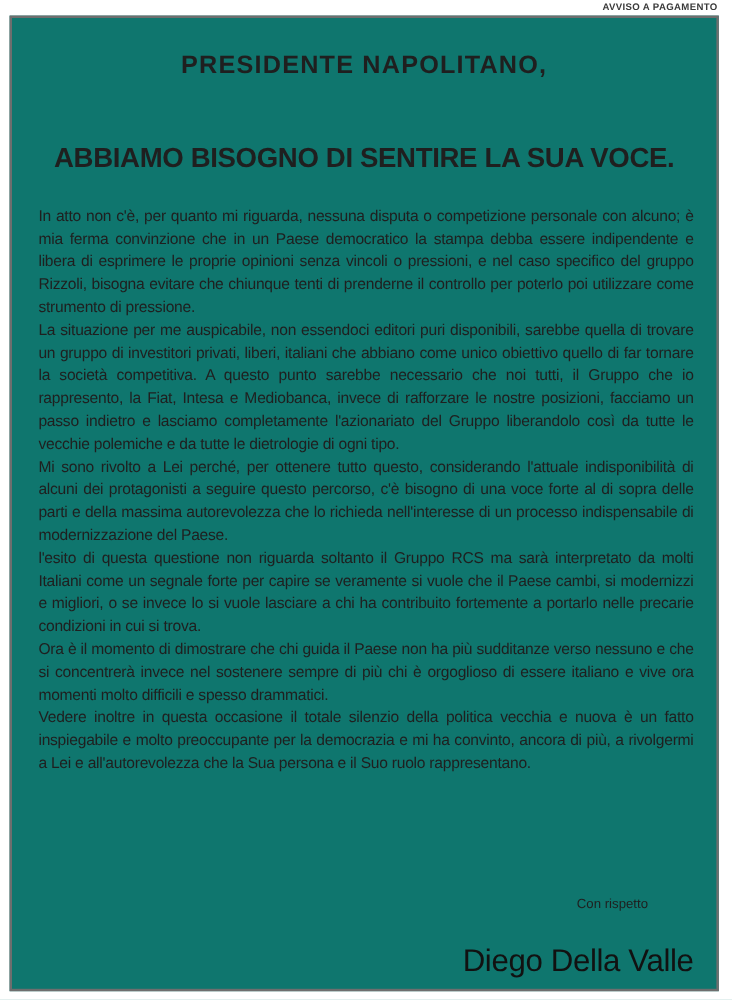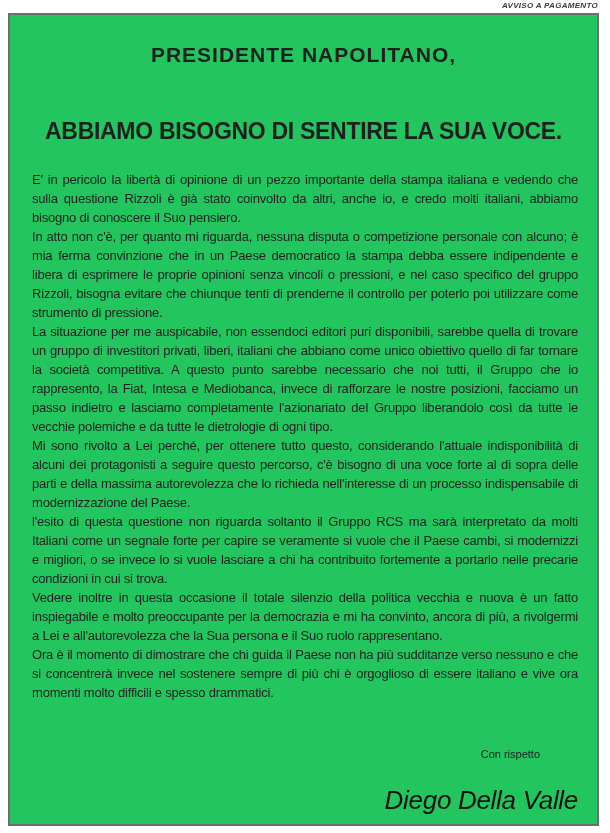--- a/index.html
+++ b/index.html
@@ -16,31 +16,30 @@
     overflow: hidden;
   }
   .corner-label {
     position: absolute;
     top: 1px;
     right: 12px;
     font-size: 8px;
     font-weight: 700;
     letter-spacing: 0.3px;
     color: #3a3a3a;
-    font-style: italic;
   }
   .frame {
     position: absolute;
     left: 8px;
     top: 13px;
     width: 591px;
     height: 813px;
     border: 2px solid #6e6e6e;
     box-sizing: border-box;
-    background: #22c55e;
+    background: #0f766e;
   }
   .headline-recipient {
     margin: 28px 0 0 0;
     text-align: center;
     font-size: 21px;
     font-weight: 700;
     letter-spacing: 1px;
     color: #1f1f1f;
   }
   .headline-message {
@@ -73,44 +72,42 @@
   }
   .signature {
     position: absolute;
     right: 19px;
     bottom: 8px;
     font-size: 26px;
     font-weight: 400;
     letter-spacing: -0.3px;
     color: #111111;
     white-space: nowrap;
-    font-style: italic;
   }
 </style>
 </head>
 <body>
 
 <div class="page">
 
   <div class="corner-label">AVVISO A PAGAMENTO</div>
 
   <div class="frame">
 
     <h1 class="headline-recipient">PRESIDENTE NAPOLITANO,</h1>
 
     <h2 class="headline-message">ABBIAMO BISOGNO DI SENTIRE LA SUA VOCE.</h2>
 
     <div class="letter-body">
-      <p>E' in pericolo la libertà di opinione di un pezzo importante della stampa italiana e vedendo che sulla questione Rizzoli è già stato coinvolto da altri, anche io, e credo molti italiani, abbiamo bisogno di conoscere il Suo pensiero.</p>
       <p>In atto non c'è, per quanto mi riguarda, nessuna disputa o competizione personale con alcuno; è mia ferma convinzione che in un Paese democratico la stampa debba essere indipendente e libera di esprimere le proprie opinioni senza vincoli o pressioni, e nel caso specifico del gruppo Rizzoli, bisogna evitare che chiunque tenti di prenderne il controllo per poterlo poi utilizzare come strumento di pressione.</p>
       <p>La situazione per me auspicabile, non essendoci editori puri disponibili, sarebbe quella di trovare un gruppo di investitori privati, liberi, italiani che abbiano come unico obiettivo quello di far tornare la società competitiva. A questo punto sarebbe necessario che noi tutti, il Gruppo che io rappresento, la Fiat, Intesa e Mediobanca, invece di rafforzare le nostre posizioni, facciamo un passo indietro e lasciamo completamente l'azionariato del Gruppo liberandolo così da tutte le vecchie polemiche e da tutte le dietrologie di ogni tipo.</p>
       <p>Mi sono rivolto a Lei perché, per ottenere tutto questo, considerando l'attuale indisponibilità di alcuni dei protagonisti a seguire questo percorso, c'è bisogno di una voce forte al di sopra delle parti e della massima autorevolezza che lo richieda nell'interesse di un processo indispensabile di modernizzazione del Paese.</p>
       <p>l'esito di questa questione non riguarda soltanto il Gruppo RCS ma sarà interpretato da molti Italiani come un segnale forte per capire se veramente si vuole che il Paese cambi, si modernizzi e migliori, o se invece lo si vuole lasciare a chi ha contribuito fortemente a portarlo nelle precarie condizioni in cui si trova.</p>
+      <p>Ora è il momento di dimostrare che chi guida il Paese non ha più sudditanze verso nessuno e che si concentrerà invece nel sostenere sempre di più chi è orgoglioso di essere italiano e vive ora momenti molto difficili e spesso drammatici.</p>
       <p>Vedere inoltre in questa occasione il totale silenzio della politica vecchia e nuova è un fatto inspiegabile e molto preoccupante per la democrazia e mi ha convinto, ancora di più, a rivolgermi a Lei e all'autorevolezza che la Sua persona e il Suo ruolo rappresentano.</p>
-      <p>Ora è il momento di dimostrare che chi guida il Paese non ha più sudditanze verso nessuno e che si concentrerà invece nel sostenere sempre di più chi è orgoglioso di essere italiano e vive ora momenti molto difficili e spesso drammatici.</p>
     </div>
 
     <div class="closing">Con rispetto</div>
 
     <div class="signature">Diego Della Valle</div>
 
   </div>
 
 </div>
 

